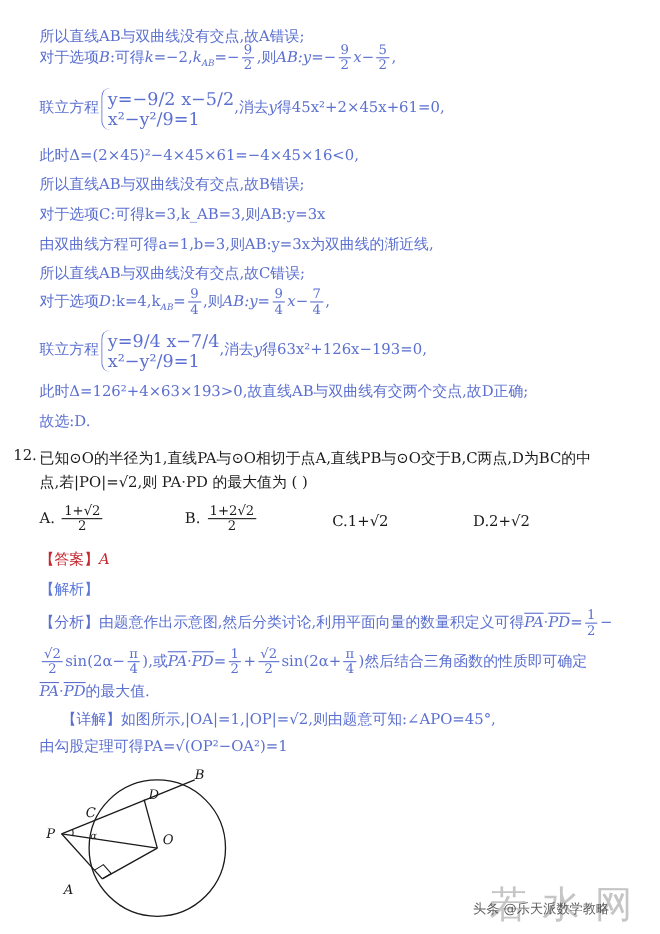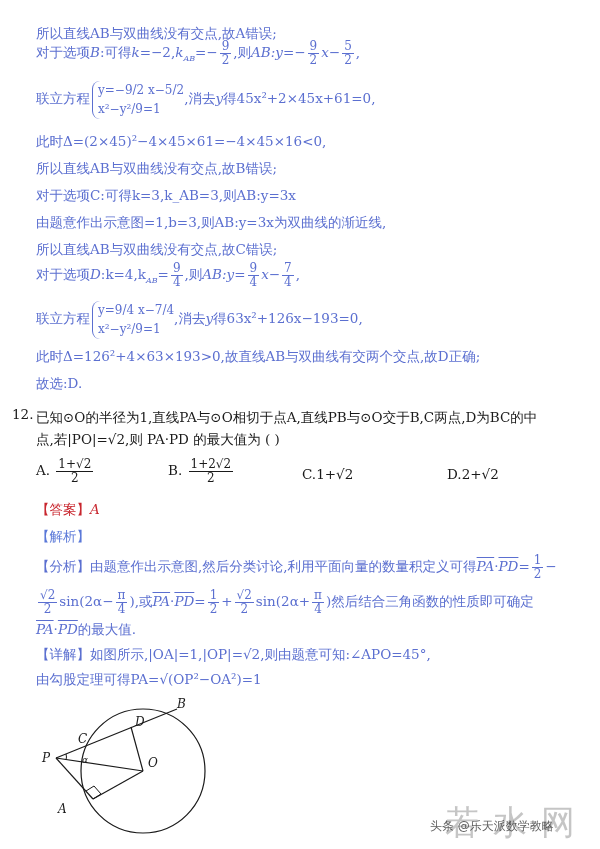--- a/index.html
+++ b/index.html
@@ -8,21 +8,21 @@
     .line { position: absolute; left: 36px; white-space: nowrap; font-size: 13.5px; line-height: 18px; }
     .blue { color: #5b6fd0; }
     .black { color: #1a1a1a; }
     .red { color: #c8262e; }
     .lblue { color: #5a78d8; }
     i.m { font-family: "DejaVu Serif", serif; font-style: italic; }
     .frac { display: inline-block; vertical-align: middle; text-align: center; font-size: 12px; line-height: 13px; margin: 0 2px; }
     .frac > span { display: block; padding: 0 2px; }
     .frac > span.num { border-bottom: 1px solid currentColor; }
     .sys { display: inline-block; vertical-align: middle; border-left: 1.5px solid currentColor; border-radius: 8px 0 0 8px; padding-left: 5px; margin-left: 2px; }
-    .sys > div { font-size: 12px; line-height: 19px; }
+    .sys > div { font-size: 16px; line-height: 19px; }
     .vec { text-decoration: overline; font-style: italic; }
     .opt { position: absolute; top: 458px; font-size: 13.5px; color: #1a1a1a; }
     .diagram { position: absolute; left: 20px; top: 690px; }
     .wm { position: absolute; font-family: "DejaVu Sans", sans-serif; }
   </style>
 </head>
 <body>
 
 <div class="line blue" style="top:24px;">所以直线AB与双曲线没有交点,故A错误;</div>
 
@@ -30,21 +30,21 @@
   <span>对于选项</span><i class="m">B</i><span>:可得</span><i class="m">k</i><span>=−2,</span><i class="m">k</i><sub style="font-size:8px;font-style:italic">AB</sub><span>=−</span><span class="frac"><span class="num">9</span><span>2</span></span><span>,则</span><i class="m">AB:y</i><span>=−</span><span class="frac"><span class="num">9</span><span>2</span></span><i class="m">x</i><span>−</span><span class="frac"><span class="num">5</span><span>2</span></span><span>,</span>
 </div>
 
 <div class="line blue" style="top:76px; line-height:44px;">
   <span>联立方程</span><span class="sys"><div>y=−9/2 x−5/2</div><div>x²−y²/9=1</div></span><span>,消去</span><i class="m">y</i><span>得</span><span>45x²+2×45x+61=0,</span>
 </div>
 
 <div class="line blue" style="top:132px;">此时Δ=(2×45)²−4×45×61=−4×45×16&lt;0,</div>
 <div class="line blue" style="top:159px;">所以直线AB与双曲线没有交点,故B错误;</div>
 <div class="line blue" style="top:186px;">对于选项C:可得k=3,k_AB=3,则AB:y=3x</div>
-<div class="line blue" style="top:213px;">由题意作出示意图=1,b=3,则AB:y=3x为双曲线的渐近线,</div>
+<div class="line blue" style="top:213px;">由双曲线方程可得a=1,b=3,则AB:y=3x为双曲线的渐近线,</div>
 <div class="line blue" style="top:240px;">所以直线AB与双曲线没有交点,故C错误;</div>
 
 <div class="line blue" style="top:258px; line-height:32px;">
   <span>对于选项</span><i class="m">D</i><span>:k=4,k</span><sub style="font-size:8px;font-style:italic">AB</sub><span>=</span><span class="frac"><span class="num">9</span><span>4</span></span><span>,则</span><i class="m">AB:y</i><span>=</span><span class="frac"><span class="num">9</span><span>4</span></span><i class="m">x</i><span>−</span><span class="frac"><span class="num">7</span><span>4</span></span><span>,</span>
 </div>
 
 <div class="line blue" style="top:296px; line-height:44px;">
   <span>联立方程</span><span class="sys"><div>y=9/4 x−7/4</div><div>x²−y²/9=1</div></span><span>,消去</span><i class="m">y</i><span>得</span><span>63x²+126x−193=0,</span>
 </div>
 
@@ -59,42 +59,42 @@
   <span>A.</span>
   <span class="frac"><span class="num">1+√2</span><span>2</span></span>
 </div>
 <div class="opt" style="left:168px;">
   <span>B.</span>
   <span class="frac"><span class="num">1+2√2</span><span>2</span></span>
 </div>
 <div class="opt" style="left:302px; top:466px;">
   <span>C.</span><span>1+√2</span>
 </div>
-<div class="opt" style="left:447px; top:466px;text-align:center;">
+<div class="opt" style="left:430px; top:466px;text-align:center;">
   <span>D.</span><span>2+√2</span>
 </div>
 
 <div class="line" style="top:500px;">
   <span class="red">【答案】</span><i class="m red">A</i>
 </div>
 <div class="line lblue" style="top:527px;">【解析】</div>
 
 <div class="line blue" style="top:550px; line-height:32px;">
   <span>【分析】</span><span>由题意作出示意图,然后分类讨论,利用平面向量的数量积定义可得</span><span class="vec">PA</span><span>·</span><span class="vec">PD</span><span>=</span><span class="frac"><span class="num">1</span><span>2</span></span><span>−</span>
 </div>
 
 <div class="line blue" style="top:585px; line-height:32px;">
   <span class="frac"><span class="num">√2</span><span>2</span></span><span>sin</span><span>(2α−</span><span class="frac"><span class="num">π</span><span>4</span></span><span>)</span><span>,或</span><span class="vec">PA</span><span>·</span><span class="vec">PD</span><span>=</span><span class="frac"><span class="num">1</span><span>2</span></span><span>+</span><span class="frac"><span class="num">√2</span><span>2</span></span><span>sin</span><span>(2α+</span><span class="frac"><span class="num">π</span><span>4</span></span><span>)</span><span>然后结合三角函数的性质即可确定</span>
 </div>
 
 <div class="line blue" style="top:620px;">
   <span class="vec">PA</span><span>·</span><span class="vec">PD</span><span>的最大值.</span>
 </div>
 
-<div class="line blue" style="top:645px;">
+<div class="line blue" style="top:645px;margin-left:20px;">
   <span>【详解】</span><span>如图所示,|OA|=1,|OP|=√2,则由题意可知:∠APO=45°,</span>
 </div>
 <div class="line blue" style="top:670px;">由勾股定理可得PA=√(OP²−OA²)=1</div>
 
 <svg class="diagram" width="250" height="159" viewBox="0 0 250 159">
   <g stroke="#1a1a1a" stroke-width="1.2" fill="none">
     <circle cx="123" cy="81" r="62"></circle>
     <line x1="36" y1="68" x2="157" y2="19"></line>
     <line x1="36" y1="68" x2="123" y2="81"></line>
     <line x1="36" y1="68" x2="73" y2="109"></line>

